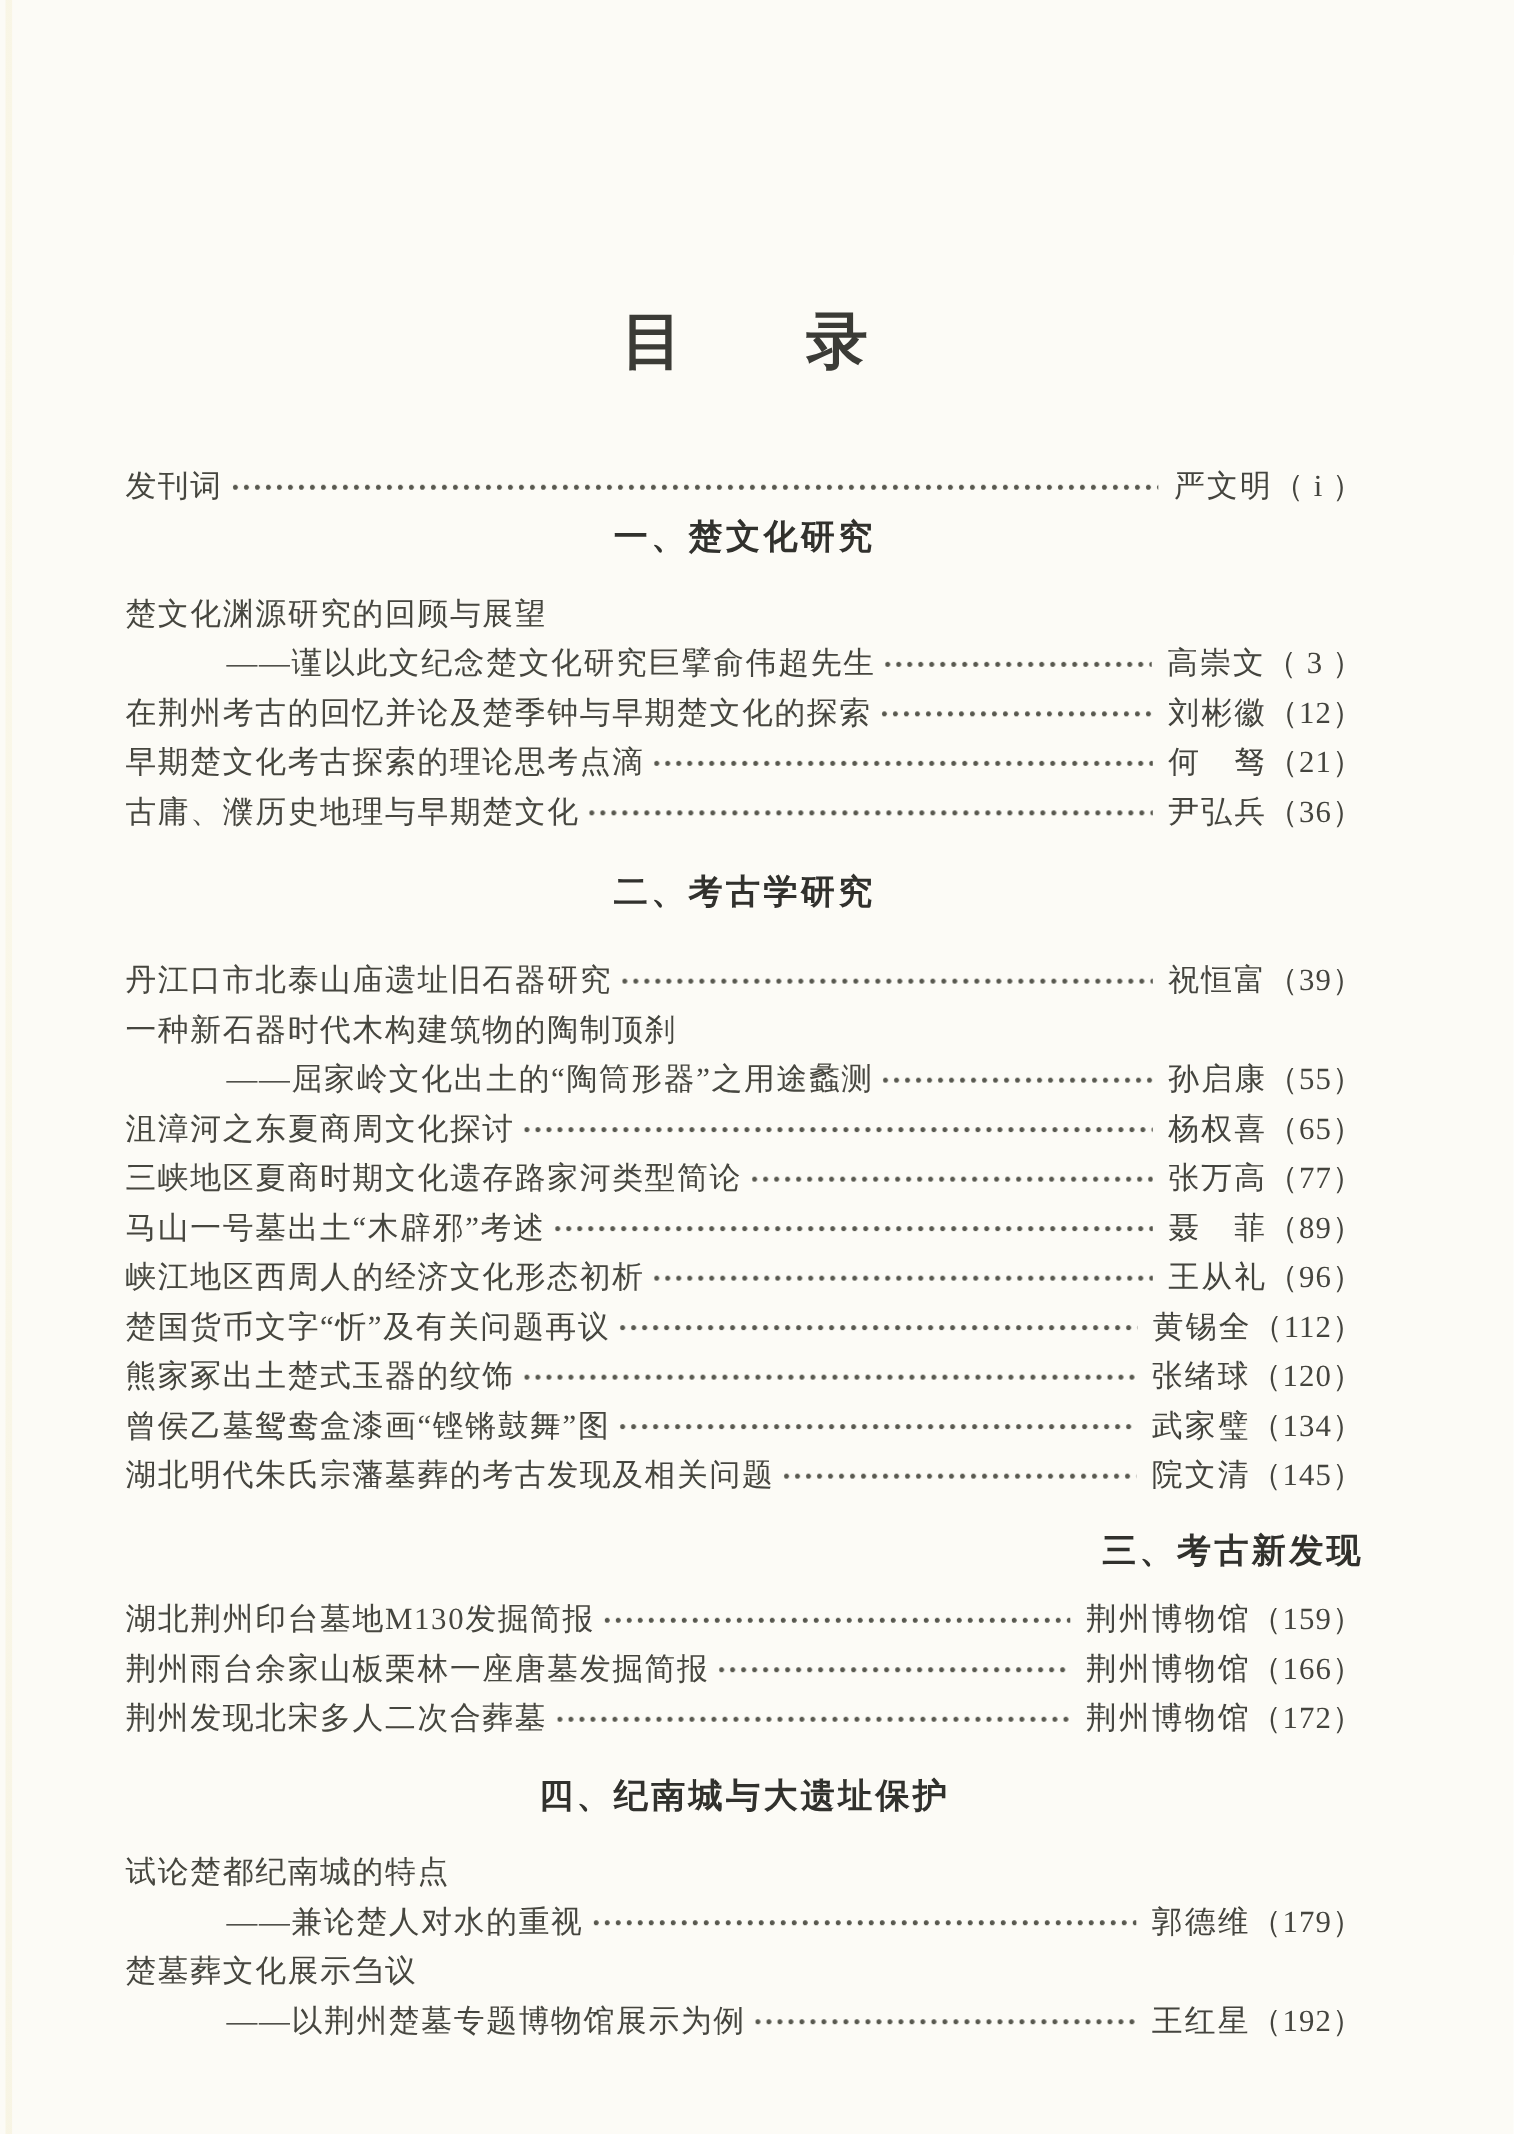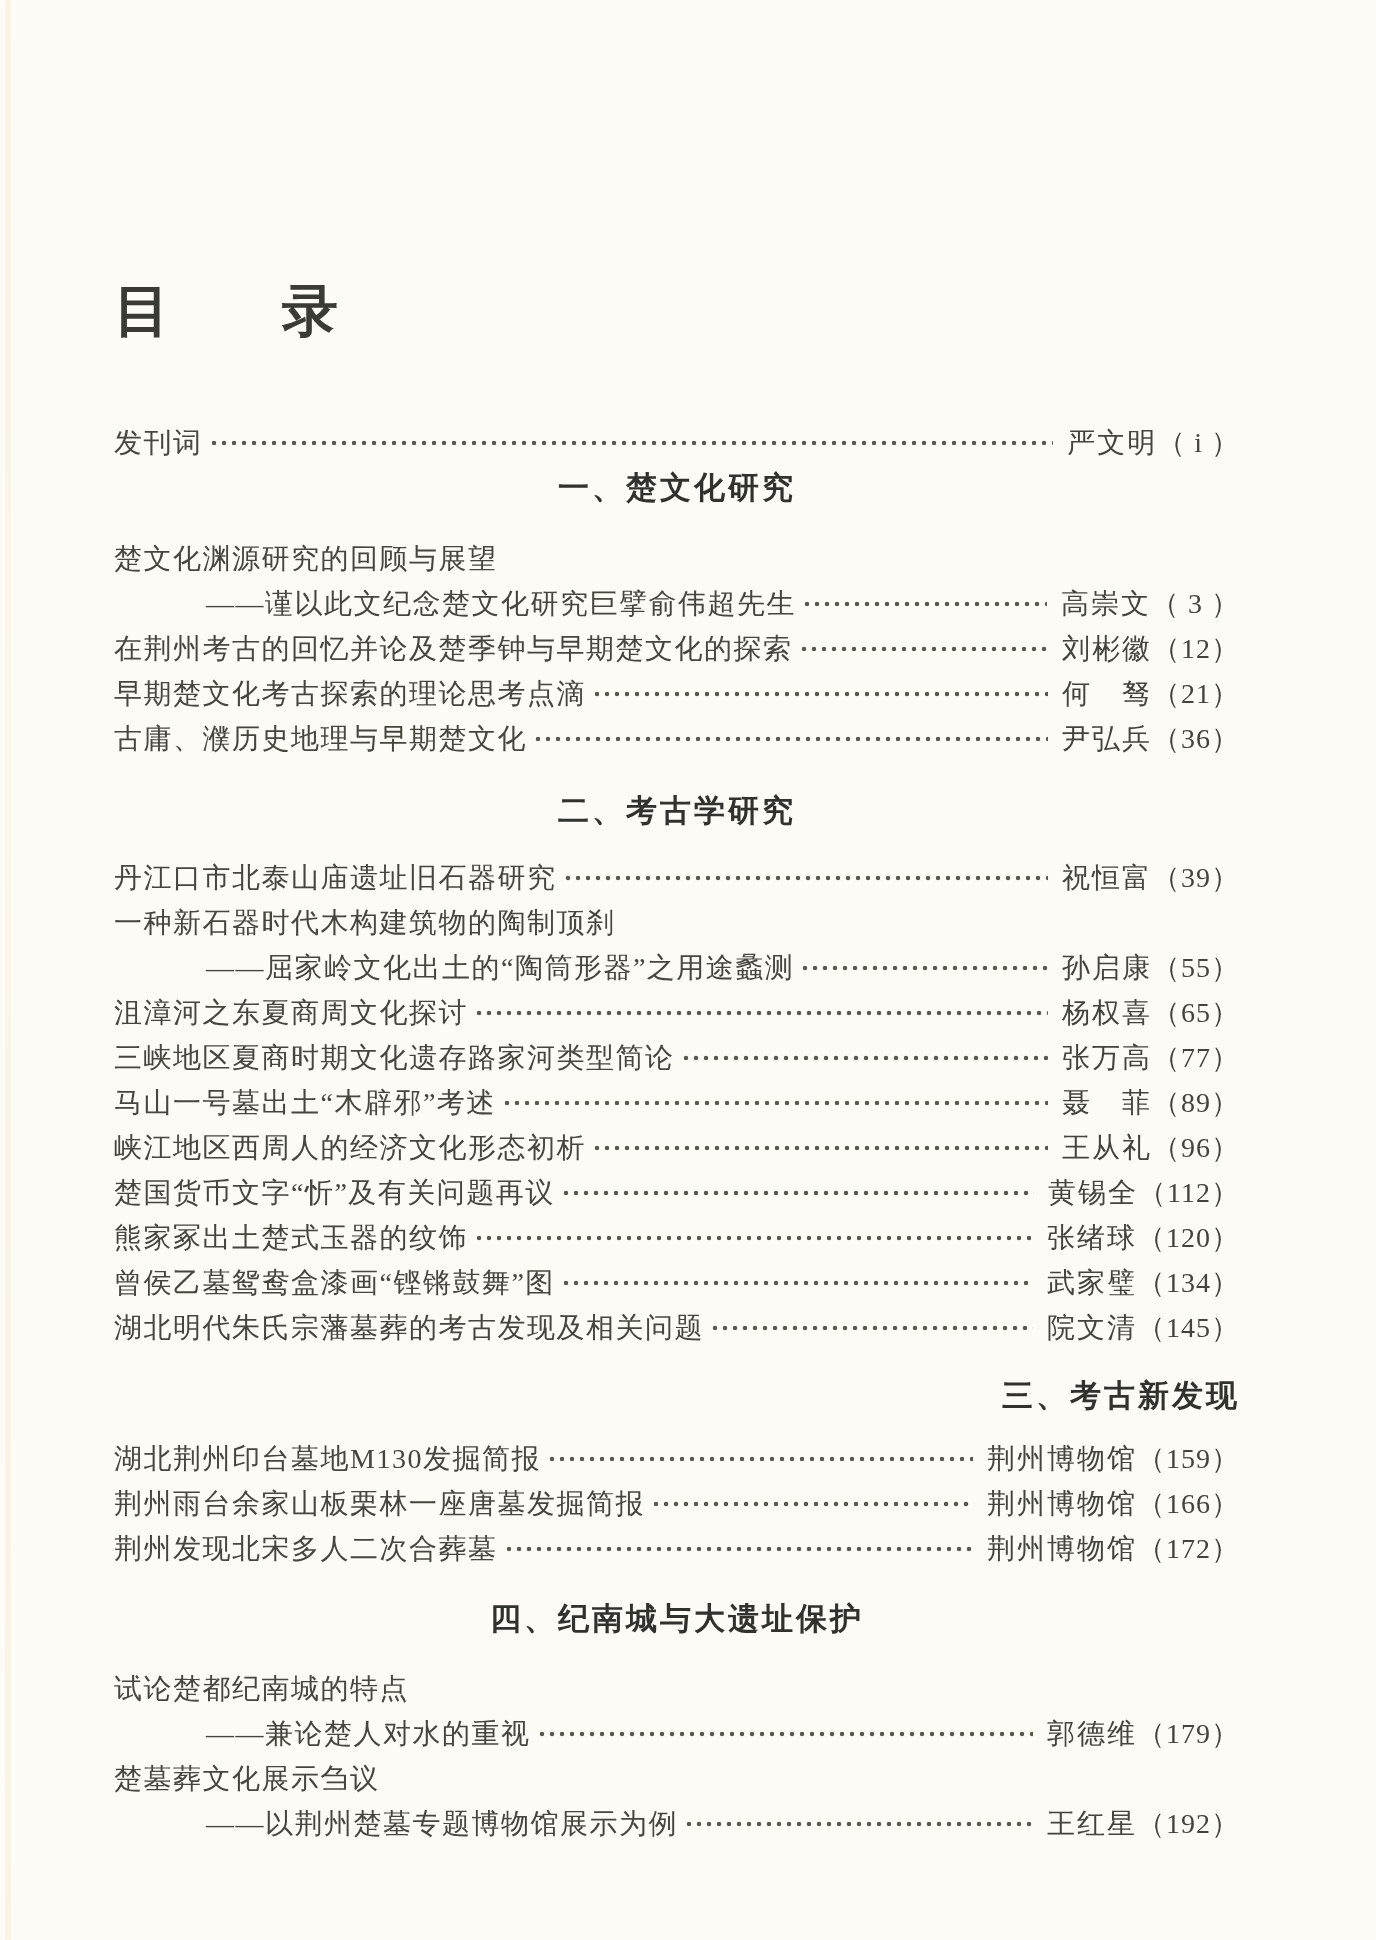--- a/index.html
+++ b/index.html
@@ -19,42 +19,42 @@
   .scan-edge {
     position:absolute; left:5px; top:0; bottom:0; width:6px;
     background:linear-gradient(180deg,#f6f1d8 0%,#f8f4de 40%,#f4efd6 100%);
     opacity:.55;
   }
   .content {
     position:absolute; left:114px; top:0; width:1126px;
   }
   .doc-title {
     margin-top:281px;
-    text-align:left;
+    text-align:center;
     font-size:56px;
     line-height:60px;
     font-weight:bold;
     color:#3b3b36;
   }
   .frontmatter { margin-top:79px; }
   .section-heading {
     text-align:center;
     font-family:"Liberation Sans", sans-serif;
     font-weight:bold;
     font-size:31px;
     line-height:45px;
     letter-spacing:3px;
     color:#31312d;
   }
   .h1 { }
   .h2 { margin-top:27px;font-family:Liberation Serif, serif; }
   .h3 { margin-top:23px;text-align:right; }
   .h4 { margin-top:25px; }
   .entries1 { margin-top:26px; }
-  .entries2 { margin-top:22px; }
+  .entries2 { margin-top:36px; }
   .entries3 { margin-top:18px; }
   .entries4 { margin-top:25px; }
   .line {
     display:flex;
     align-items:center;
     font-size:28px;
     line-height:45px;
     height:45px;
     letter-spacing:1.5px;
     white-space:nowrap;

